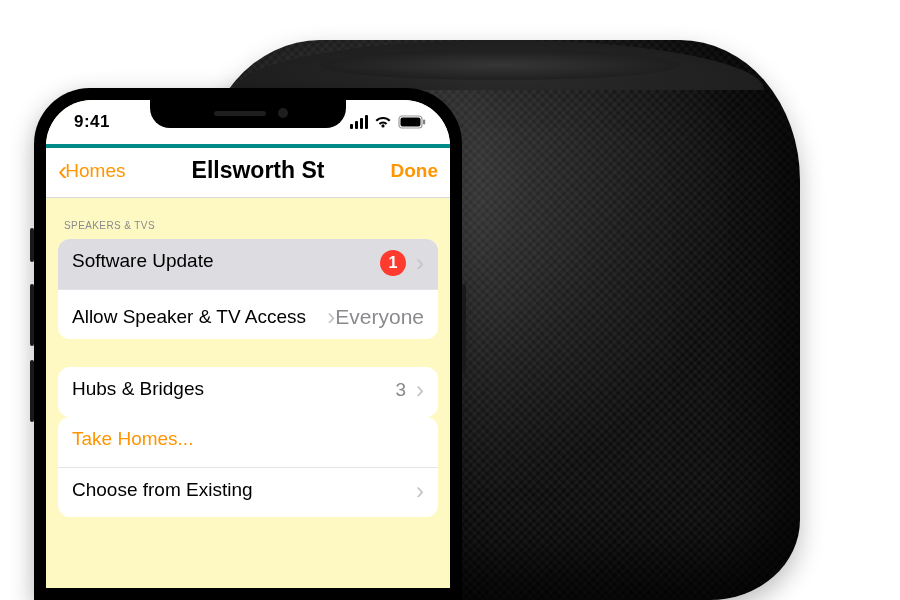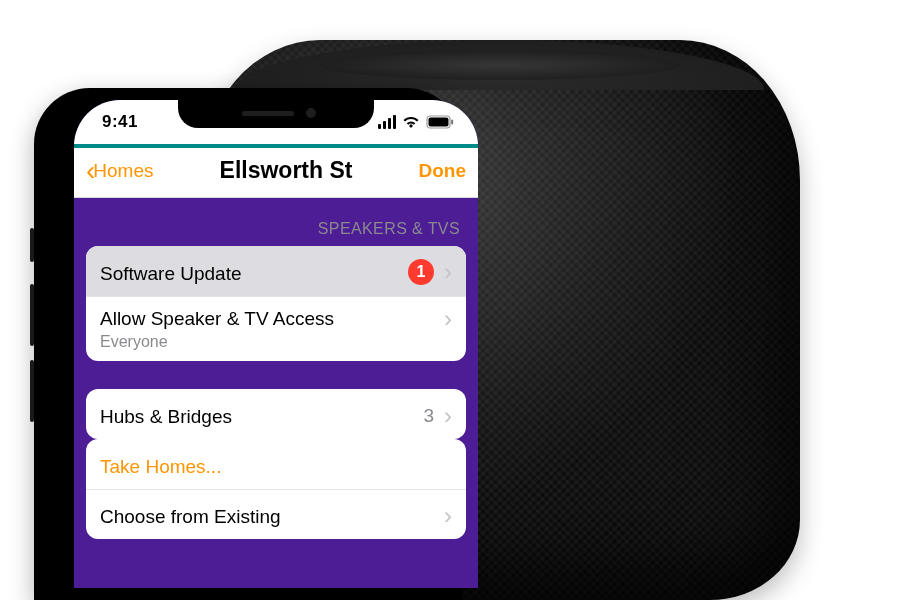--- a/index.html
+++ b/index.html
@@ -42,25 +42,24 @@
     }
     
     .side-btn { position: absolute; background: #1a1a1a; border-radius: 2px; }
     .sb-l1 { left: -4px; top: 140px; width: 4px; height: 34px; }
     .sb-l2 { left: -4px; top: 196px; width: 4px; height: 62px; }
     .sb-l3 { left: -4px; top: 272px; width: 4px; height: 62px; }
     .sb-r1 { right: -4px; top: 196px; width: 4px; height: 90px; }
 
     .screen {
       width: 100%; height: 100%;
-      background: #4c1d95;
+      background: #fef9c3;
       border-radius: 46px 46px 0 0;
       overflow: hidden;
       position: relative;
-      margin-left: 28px;
     }
     .notch {
       position: absolute; top: 0; left: 50%; transform: translateX(-50%);
       width: 196px; height: 28px; background: #000; border-radius: 0 0 20px 20px; z-index: 5;
     }
     .notch:before { content: ""; position: absolute; left: 64px; top: 11px; width: 52px; height: 5px; background: #1e1e1e; border-radius: 3px; }
     .notch:after  { content: ""; position: absolute; left: 128px; top: 8px; width: 10px; height: 10px; background: #1e1e1e; border-radius: 50%; }
 
     .statusbar { position: relative; display: flex; justify-content: space-between; align-items: center; height: 44px; padding: 0 24px 0 28px; color: #000; font-weight: 600; z-index: 4; background: #fff; }
     .statusbar .time { font-size: 17px; letter-spacing: 0.5px; }
@@ -72,30 +71,30 @@
     .teal { height: 4px; background: #008b8b; }
 
     .navbar { background: #fff; height: 50px; display: flex; justify-content: space-between; align-items: center; padding: 0 12px 4px; border-bottom: 1px solid #d8d8dc; }
     .nav-left { display: flex; align-items: center; color: #ff9500; font-size: 19px; }
     .nav-left .chev { font-size: 28px; line-height: 1; margin-right: -2px; font-weight: 400; }
     .nav-title { font-size: 23px; font-weight: 600; color: #000; }
     .nav-done { color: #ff9500; font-size: 19px; font-weight: 600; text-align: right; }
 
     .content { padding: 0 0 0 0; }
 
-    .section-header { font-size: 16px; color: #8a8a8e; padding: 22px 18px 8px; letter-spacing: 0.4px; text-align: right; }
+    .section-header { font-size: 10px; color: #8a8a8e; padding: 22px 18px 8px; letter-spacing: 0.4px; }
 
     .group { background: #fff; border-radius: 12px; margin: 0 12px; overflow: hidden; }
-    .row { display: flex; align-items: flex-end; min-height: 50px; padding: 11px 14px; position: relative; font-size: 19px; color: #000; }
+    .row { display: flex; align-items: flex-start; min-height: 50px; padding: 11px 14px; position: relative; font-size: 19px; color: #000; }
     .row + .row { border-top: 1px solid #e4e4e8; }
     .row.selected { background: #dcdce1; }
     .row .label { flex: 1; }
-    .row.twoline { flex-direction: column; align-items: flex-start; padding: 10px 14px; }
+    .row.twoline { align-items: flex-end; padding: 10px 14px; }
     .row.twoline .main { display:flex; width:100%; align-items:center; }
-    .row .sub { color: #8a8a8e; font-size: 16px; margin-top: 2px; }
+    .row .sub { color: #8a8a8e; font-size: 21px; margin-top: 2px; }
     .row .trailing { display: flex; align-items: center; gap: 10px; }
     .row .count { color: #8a8a8e; font-size: 19px; }
     .row .chevr { color: #c5c5c9; font-size: 24px; font-weight: 400; line-height: 1; }
     .badge { min-width: 26px; height: 26px; padding: 0 7px; border-radius: 13px; background: #ff3b30; color: #fff; font-size: 16px; font-weight: 600; display: inline-flex; align-items: center; justify-content: center; }
 
     .row.link .label { color: #ff9500; }
   </style>
 </head>
 <body>
 

